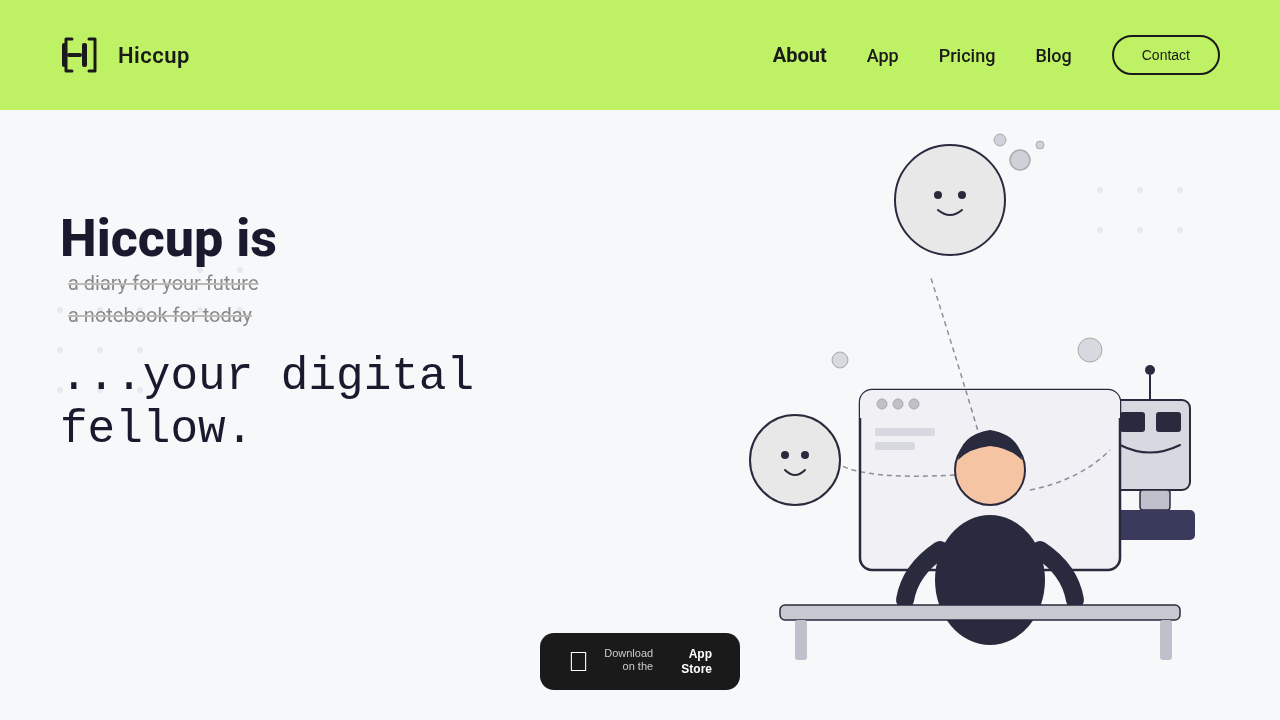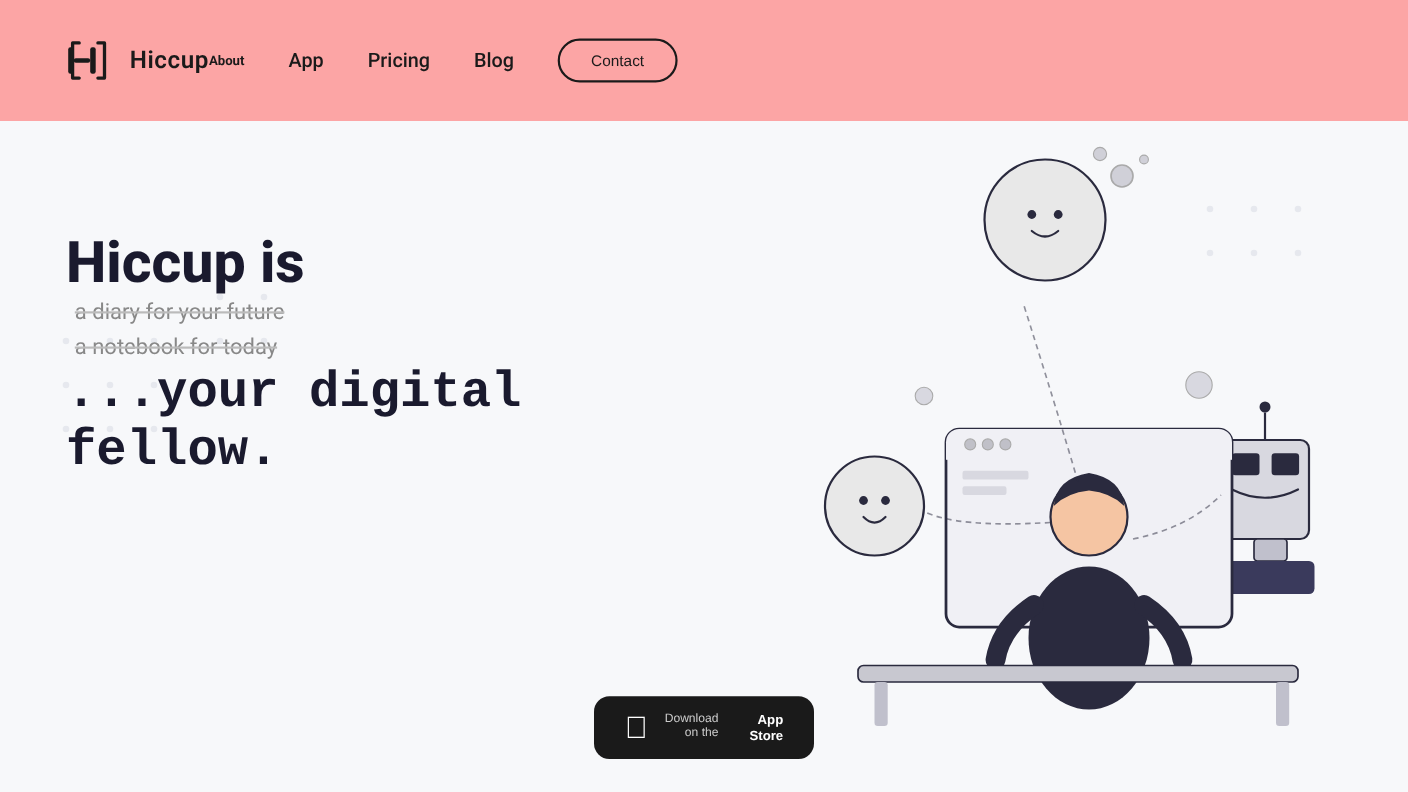--- a/index.html
+++ b/index.html
@@ -8,23 +8,24 @@
       font-family: -apple-system, BlinkMacSystemFont, 'Segoe UI', Roboto, sans-serif;
       background: #f7f8fa;
       min-height: 720px;
       overflow: hidden;
     }
 
     
     nav {
       display: flex;
       align-items: center;
+      justify-content: space-between;
       padding: 0 60px;
       height: 110px;
-      background: #fca5a5;
+      background: #bef264;
     }
 
     .logo {
       display: flex;
       align-items: center;
       gap: 8px;
       text-decoration: none;
       color: #1a1a1a;
     }
 
@@ -48,21 +49,21 @@
 
     .nav-link {
       text-decoration: none;
       color: #1a1a1a;
       font-size: 18px;
       font-weight: 500;
     }
 
     .nav-link-about {
       font-weight: 700;
-      font-size: 12px;
+      font-size: 20px;
     }
 
     .nav-contact-btn {
       border: 2px solid #1a1a1a;
       border-radius: 30px;
       padding: 10px 28px;
       background: transparent;
       font-size: 14px;
       font-weight: 500;
       cursor: pointer;
@@ -96,23 +97,24 @@
       font-size: 20px;
       color: #888;
       line-height: 1.6;
       padding-left: 8px;
       text-decoration: line-through;
       text-decoration-color: #bbb;
     }
 
     .tagline {
       font-size: 46px;
-      font-weight: 700;
+      font-weight: 400;
       color: #1a1a2e;
       line-height: 1.15;
+      margin-top: 20px;
       font-family: 'Courier New', monospace;
     }
 
     
     .appstore-container {
       position: absolute;
       bottom: 30px;
       left: 50%;
       transform: translateX(-50%);
       z-index: 10;

